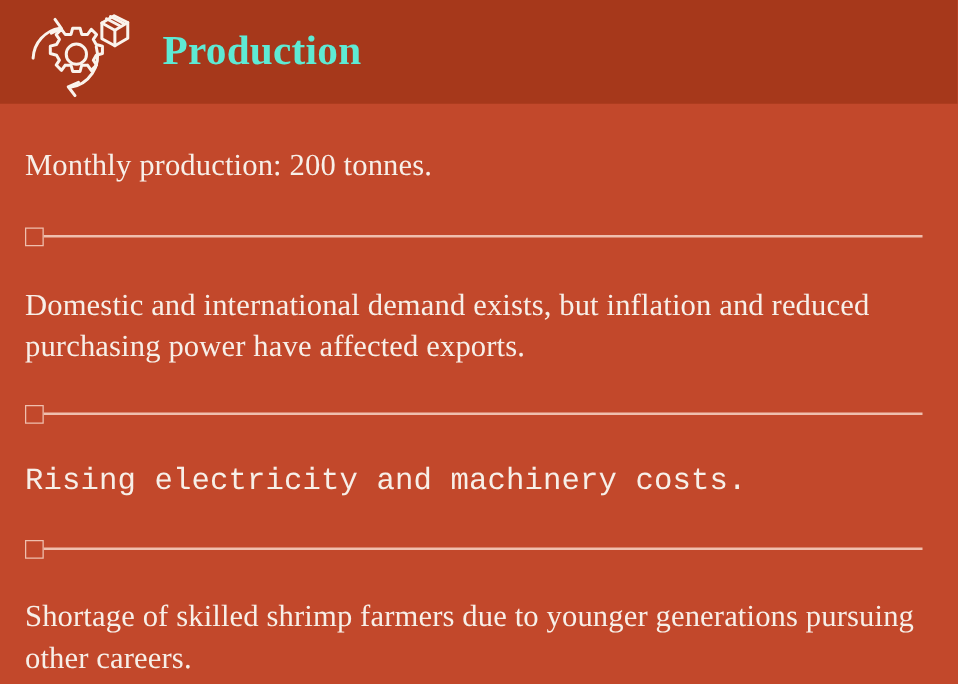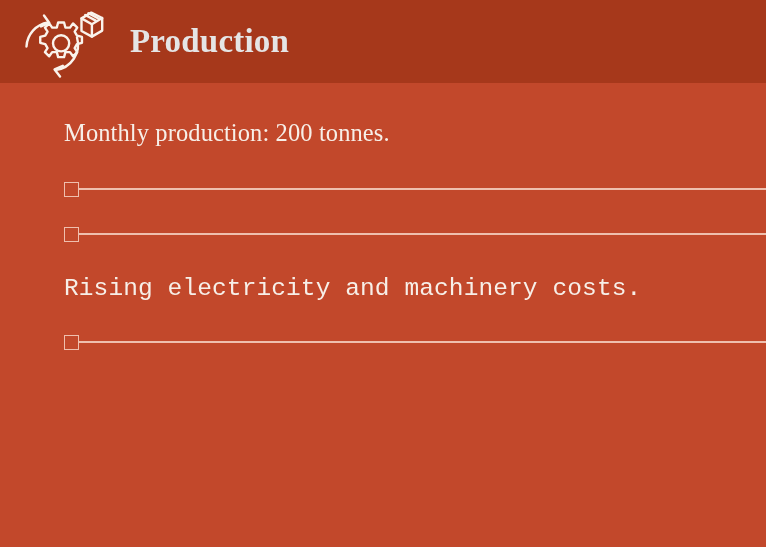--- a/index.html
+++ b/index.html
@@ -44,36 +44,35 @@
   }
 
   .header-icon svg {
     display: block;
     width: 86px;
     height: 72px;
   }
 
   .header-title {
     margin-left: 26px;
-    color: #e5e5e5;
+    color: #5eead4;
     font-size: 33px;
     font-weight: bold;
     letter-spacing: 0.2px;
     line-height: 1;
     white-space: nowrap;
     font-family: "Liberation Serif", "DejaVu Serif", serif;
   }
 
   
   .card-body {
     flex: 1 1 auto;
     padding: 0 20px 0 20px;
     box-sizing: border-box;
     position: relative;
-    margin-left: 44px;
   }
 
   .bullet-text {
     color: #F7EFE8;
     font-size: 24.5px;
     line-height: 33px;
     font-weight: normal;
     font-family: "Liberation Serif", "DejaVu Serif", serif;
     letter-spacing: 0.1px;
     margin: 0;
@@ -146,28 +145,30 @@
 
   <div class="card-body">
 
     <p class="bullet-text block-1">Monthly production: 200 tonnes.</p>
 
     <div class="divider d1">
       <span class="divider-marker"></span>
       <span class="divider-line"></span>
     </div>
 
+    <p class="bullet-text block-2">Domestic and international demand exists, but inflation and reduced purchasing power have affected exports.</p>
 
     <div class="divider d2">
       <span class="divider-marker"></span>
       <span class="divider-line"></span>
     </div>
 
     <p class="bullet-text block-3">Rising electricity and machinery costs.</p>
 
     <div class="divider d3">
       <span class="divider-marker"></span>
       <span class="divider-line"></span>
     </div>
 
+    <p class="bullet-text block-4">Shortage of skilled shrimp farmers due to younger generations pursuing other careers.</p>
 
   </div>
 </div>
 
 </body></html>

